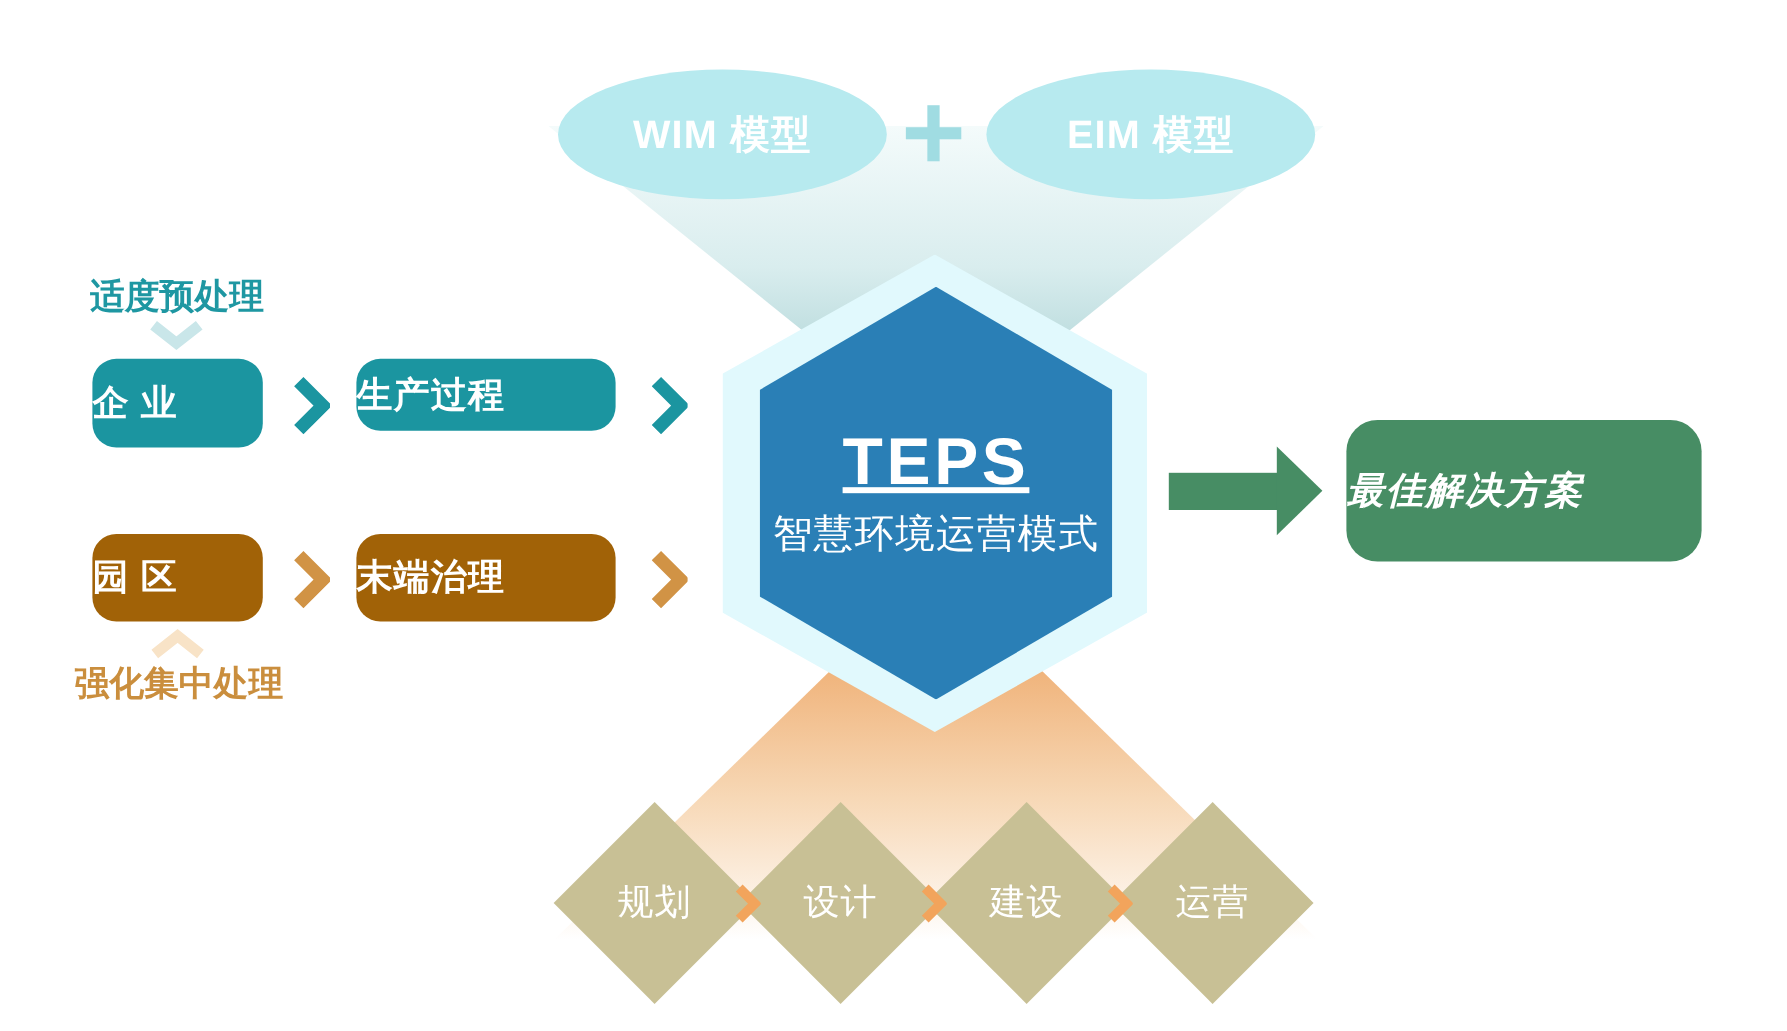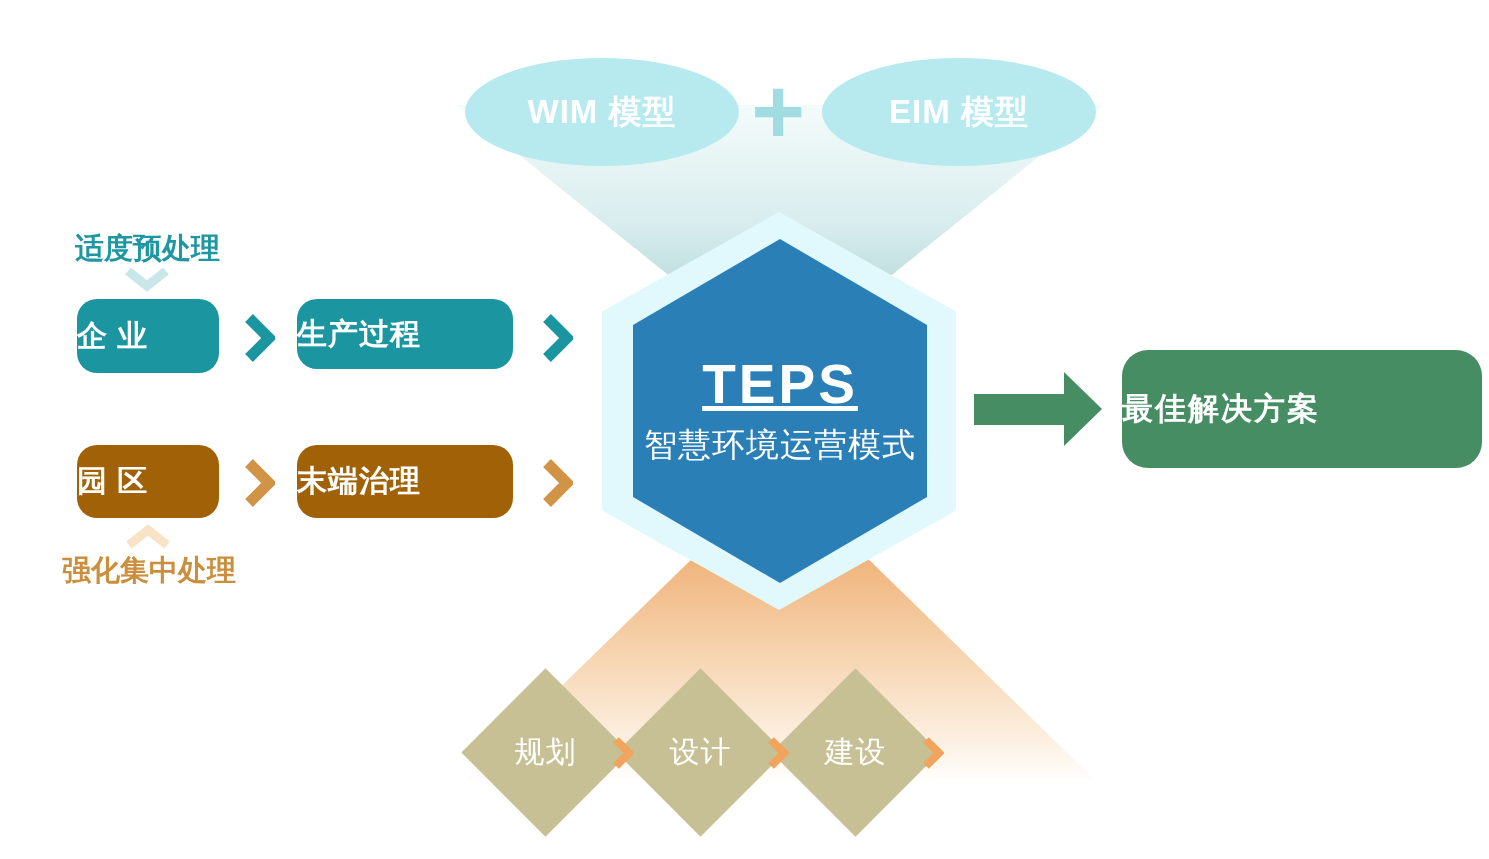--- a/index.html
+++ b/index.html
@@ -48,24 +48,24 @@
   .hex-subtitle{font-size:33px;margin-top:16px;line-height:1;letter-spacing:1px;}
   
   .pill{
     position:absolute;border-radius:20px;display:flex;align-items:center;
     color:#ffffff;font-size:30px;font-weight:bold;z-index:5;letter-spacing:1px;
   }
   .teal{background:#1b95a0;}
   .orange{background:#a16207;}
   .green{background:#478d64;}
   .pill.enterprise{left:77px;top:299px;width:142px;height:74px;}
-  .pill.production{left:297px;top:299px;width:216px;height:70px;}
+  .pill.production{left:297px;top:299px;width:216px;height:60px;}
   .pill.park{left:77px;top:445px;width:142px;height:73px;}
   .pill.endtreat{left:297px;top:445px;width:216px;height:73px;}
-  .pill.solution{left:1122px;top:350px;width:360px;height:118px;border-radius:26px;font-size:31px;letter-spacing:2px;}
+  .pill.solution{left:1122px;top:350px;width:296px;height:118px;border-radius:26px;font-size:31px;letter-spacing:2px;font-style:italic;}
   
   .annotation{position:absolute;font-weight:bold;font-size:29px;line-height:1.2;z-index:5;}
   .annotation.pre{left:75px;top:231px;color:#1e97a2;}
   .annotation.central{left:62px;top:553px;color:#ca8e3d;}
   
   .chev{position:absolute;z-index:5;}
   .chev.t1{left:245px;top:314px;}
   .chev.t2{left:543px;top:314px;}
   .chev.o1{left:245px;top:459px;}
   .chev.o2{left:543px;top:459px;}
@@ -169,14 +169,18 @@
   <svg class="chev d2" width="22" height="34" viewBox="0 0 22 34">
     <polyline points="4,4 17,17 4,30" fill="none" stroke="#f2a45c" stroke-width="8"></polyline>
   </svg>
   <div class="diamond s2">
     <div class="shape"></div>
     <div class="dlabel">建设</div>
   </div>
   <svg class="chev d3" width="22" height="34" viewBox="0 0 22 34">
     <polyline points="4,4 17,17 4,30" fill="none" stroke="#f2a45c" stroke-width="8"></polyline>
   </svg>
+  <div class="diamond s3">
+    <div class="shape"></div>
+    <div class="dlabel">运营</div>
+  </div>
 
 </div>
 
 </body></html>

